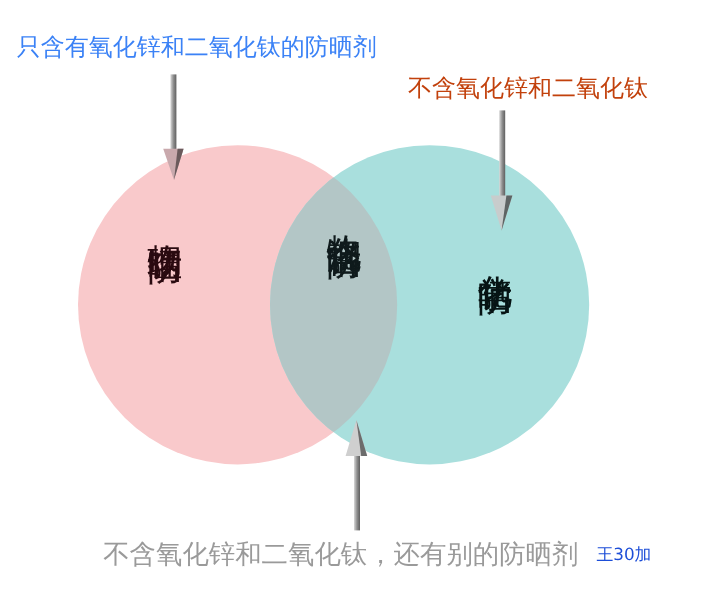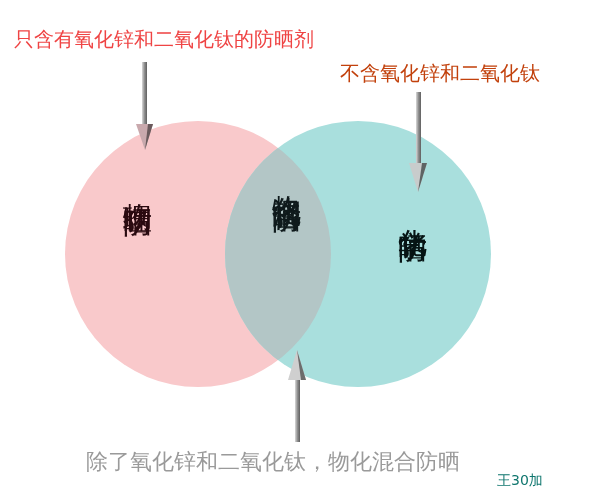--- a/index.html
+++ b/index.html
@@ -1,22 +1,22 @@
 <!DOCTYPE html>
 <html><head>
 <meta charset="utf-8">
 <style>
   html, body { margin: 0; padding: 0; }
   body { width: 600px; height: 500px; background: #ffffff; position: relative; overflow: hidden;
          font-family: "DejaVu Sans", sans-serif; }
   .abs { position: absolute; }
-  .top-label-left { left: 14px; top: 26px; font-size: 20px; color: #ef4444; white-space: nowrap; letter-spacing: 0px; }
+  .top-label-left { left: 14px; top: 26px; font-size: 20px; color: #3b82f6; white-space: nowrap; letter-spacing: 0px; }
   .top-label-right { left: 340px; top: 60px; font-size: 20px; color: #c2410c; white-space: nowrap; }
   .bottom-label { left: 86px; top: 447px; font-size: 22px; color: #9a9a9a; white-space: nowrap; }
-  .watermark { left: 497px; top: 472px; font-size: 14px; color: #0f766e; white-space: nowrap; }
+  .watermark { left: 497px; top: 454px; font-size: 14px; color: #1d4ed8; white-space: nowrap; }
   svg.diagram { position: absolute; left: 0; top: 0; }
   .vtext { position: absolute; writing-mode: vertical-rl; text-orientation: upright;
            font-size: 29px; letter-spacing: 2px; color: #111; line-height: 1; }
   .v-left { left: 123px; top: 180px; color: #2a0a10; }
   .v-mid { left: 272px; top: 172px; color: #0f1a1c; }
   .v-right { left: 398px; top: 206px; color: #061414; }
 </style>
 </head>
 <body>
 
@@ -54,14 +54,14 @@
     <rect x="295" y="372" width="5" height="70" fill="url(#arrowGrad)"></rect>
     <polygon points="288,380 306,380 297,350" fill="#cfcfcf"></polygon>
     <polygon points="297,350 306,380 301,380" fill="#6c6c6c"></polygon>
   </g>
 </svg>
 
 <div class="vtext v-left">物理防晒</div>
 <div class="vtext v-mid">物化混合防晒</div>
 <div class="vtext v-right">化学防晒</div>
 
-<div class="abs bottom-label">除了氧化锌和二氧化钛，物化混合防晒</div>
+<div class="abs bottom-label">不含氧化锌和二氧化钛，还有别的防晒剂</div>
 <div class="abs watermark">王30加</div>
 
 </body></html>

